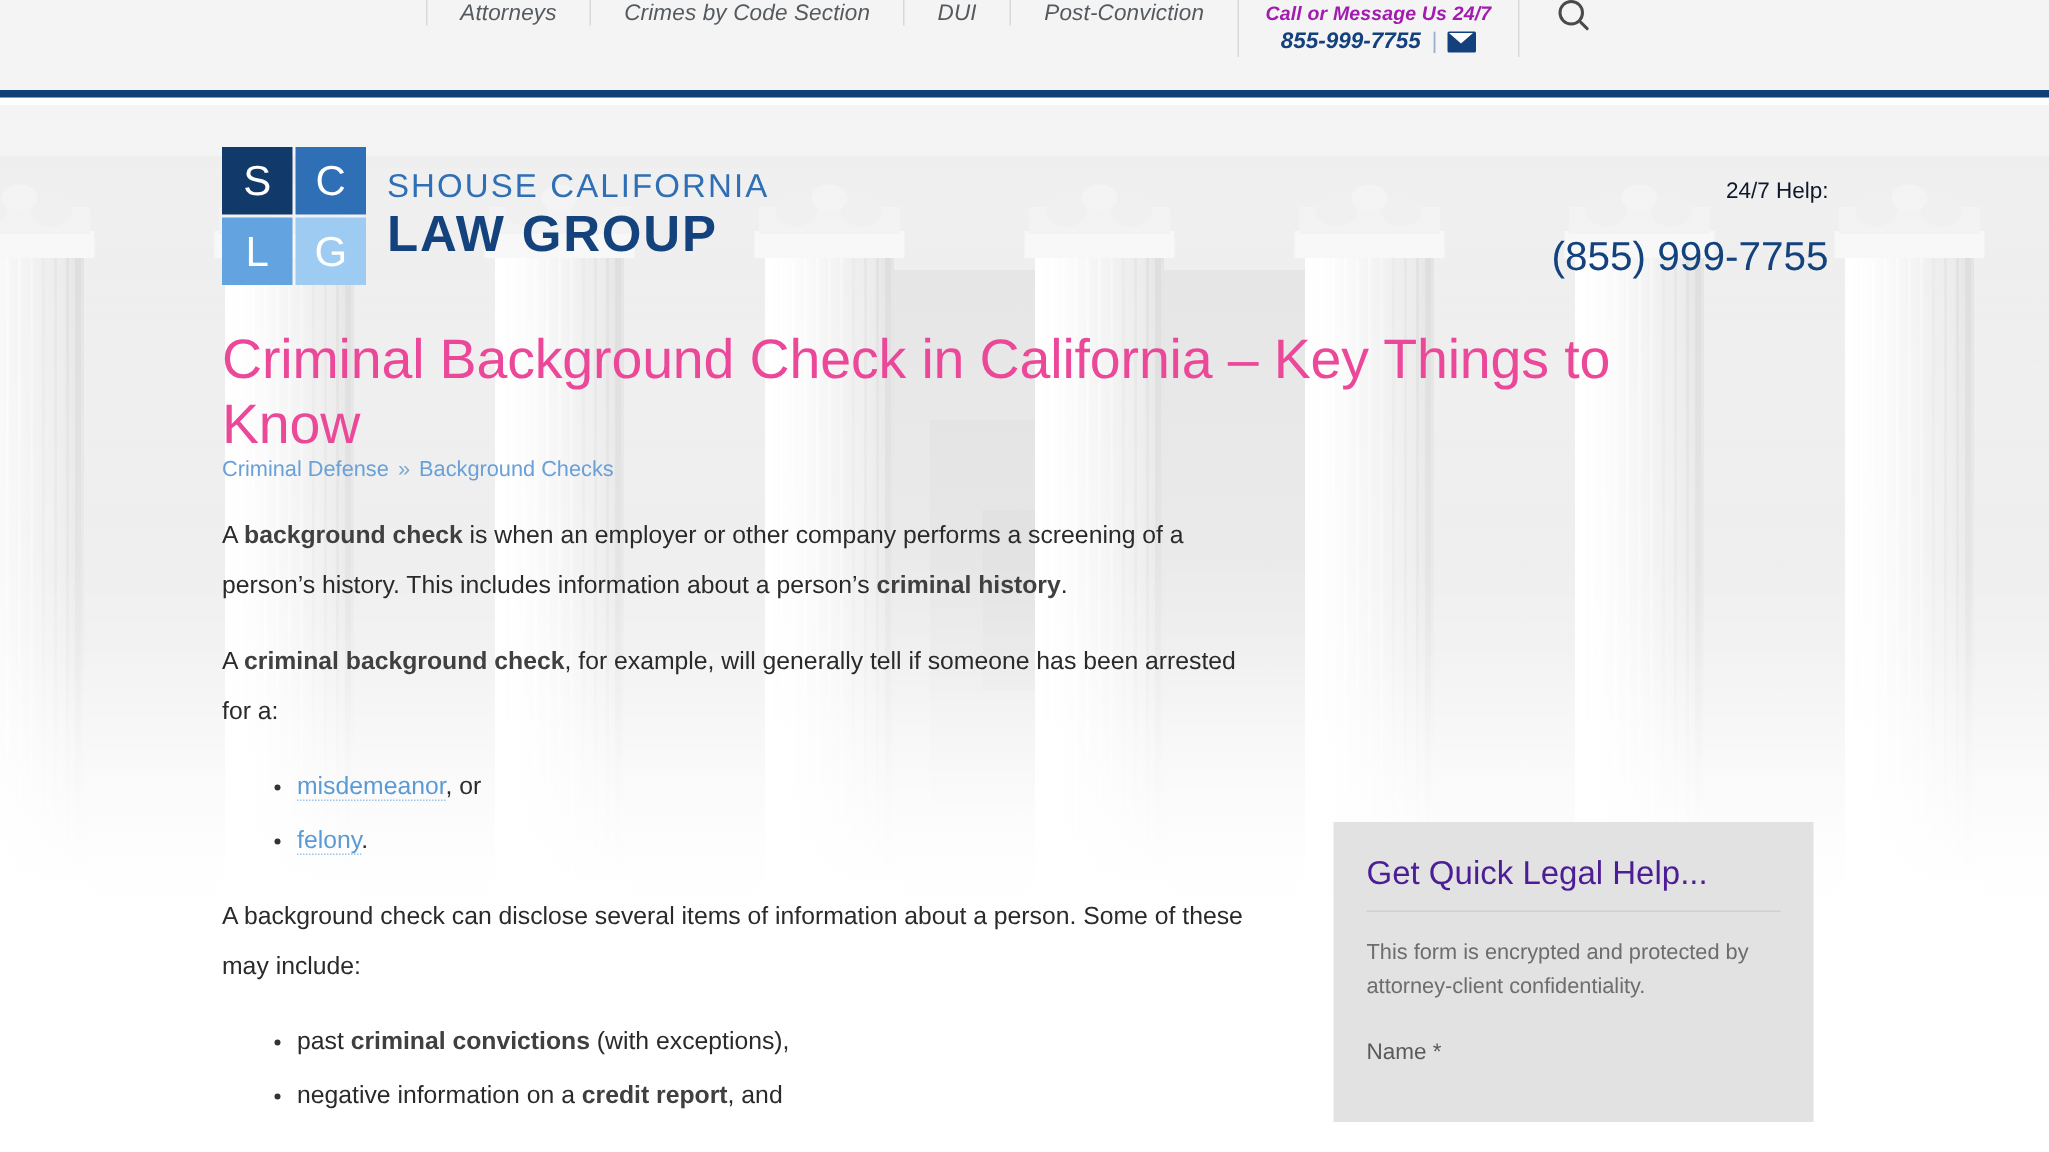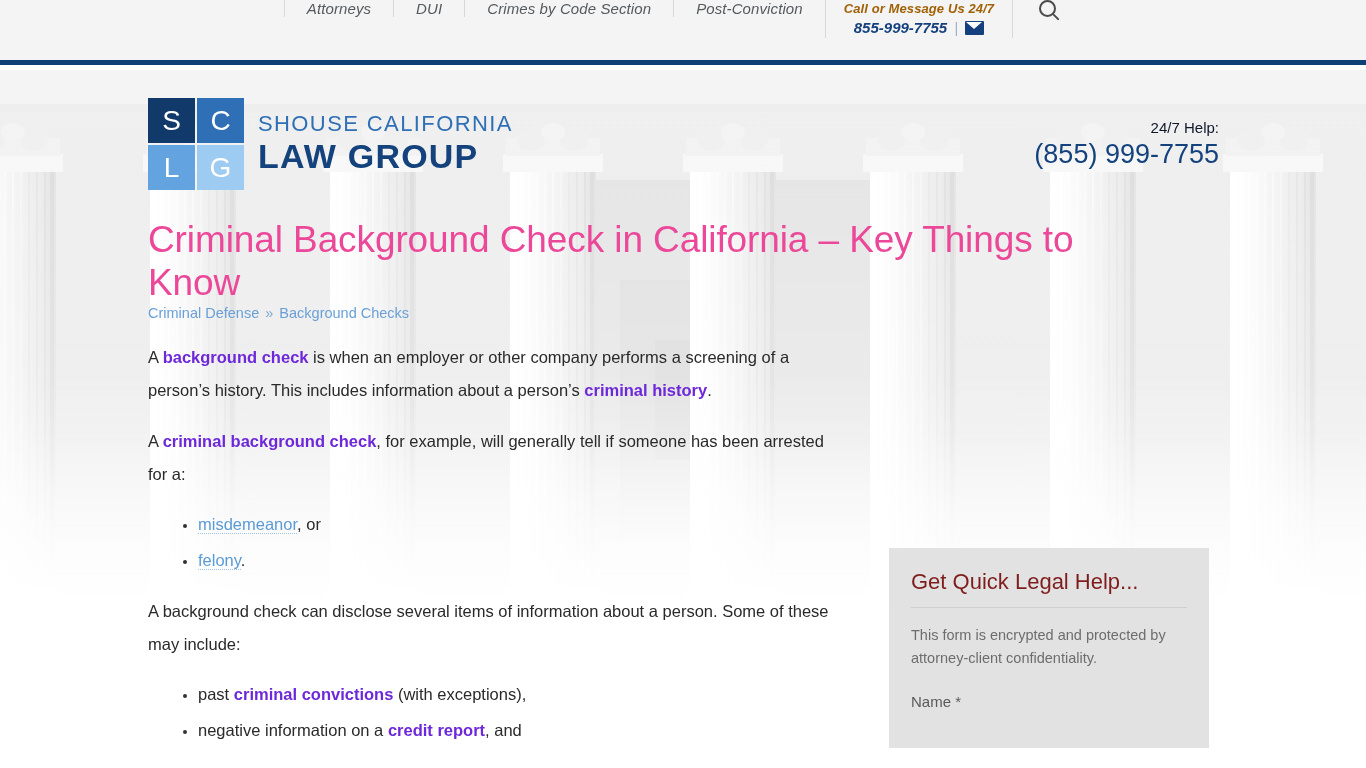--- a/index.html
+++ b/index.html
@@ -52,21 +52,21 @@
     flex-direction: column;
     align-items: center;
     justify-content: center;
     padding: 0 18px;
     border-left: 1px solid #d8d8d8;
     border-right: 1px solid #d8d8d8;
     line-height: 1.35;
   }
   .nav-contact-top {
     font-size: 13px;
-    color: #a16207;
+    color: #a21caf;
     font-weight: bold;
     letter-spacing: .1px;
   }
   .nav-contact-bottom {
     display: flex;
     align-items: center;
     gap: 7px;
     font-size: 15px;
     font-weight: bold;
     color: #14407e;
@@ -204,21 +204,21 @@
   }
   .help-label {
     font-size: 15px;
     color: #0f172a;
     line-height: 1.3;
   }
   .help-phone {
     font-size: 27px;
     color: #13427d;
     line-height: 1.2;
-    margin-top: 0;
+    margin-top: 17px;
   }
 
   
   h1.page-title {
     font-size: 37px;
     font-weight: 400;
     color: #ec4899;
     line-height: 1.16;
     margin-top: 29px;
     max-width: 990px;
@@ -248,21 +248,21 @@
     padding-top: 207px;
   }
 
   .main-col p {
     font-size: 16.5px;
     line-height: 2.0;
     color: #2a2a2a;
     margin-bottom: 18px;
     max-width: 690px;
   }
-  .main-col p b, .main-col li b { font-weight: bold; color: #6d28d9; }
+  .main-col p b, .main-col li b { font-weight: bold; color: #404040; }
 
   .main-col ul {
     margin: 0 0 20px 0;
     padding-left: 50px;
     list-style: disc;
   }
   .main-col li {
     font-size: 16.5px;
     line-height: 1.82;
     color: #2a2a2a;
@@ -279,21 +279,21 @@
 
   
   .form-card {
     width: 320px;
     background: #e2e2e2;
     padding: 20px 22px 20px 22px;
     min-height: 200px;
   }
   .form-title {
     font-size: 22px;
-    color: #7f1d1d;
+    color: #4c1d95;
     font-weight: 400;
     padding-bottom: 12px;
     border-bottom: 1px solid #cfcfcf;
     line-height: 1.25;
   }
   .form-desc {
     font-size: 14.5px;
     color: #6d6d6d;
     line-height: 1.55;
     margin-top: 16px;
@@ -306,24 +306,24 @@
 </style>
 </head>
 <body>
 
 <div class="topnav">
   <div class="nav-inner">
     <div class="nav-item">
         <span>Attorneys</span>
       </div>
     <div class="nav-item">
+        <span>Crimes by Code Section</span>
+      </div>
+    <div class="nav-item">
         <span>DUI</span>
-      </div>
-    <div class="nav-item">
-        <span>Crimes by Code Section</span>
       </div>
     <div class="nav-item">
         <span>Post-Conviction</span>
       </div>
 
     <div class="nav-contact">
       <div class="nav-contact-top">Call or Message Us 24/7</div>
       <div class="nav-contact-bottom">
         <span>855-999-7755</span>
         <span class="nav-divider-pipe">|</span>

